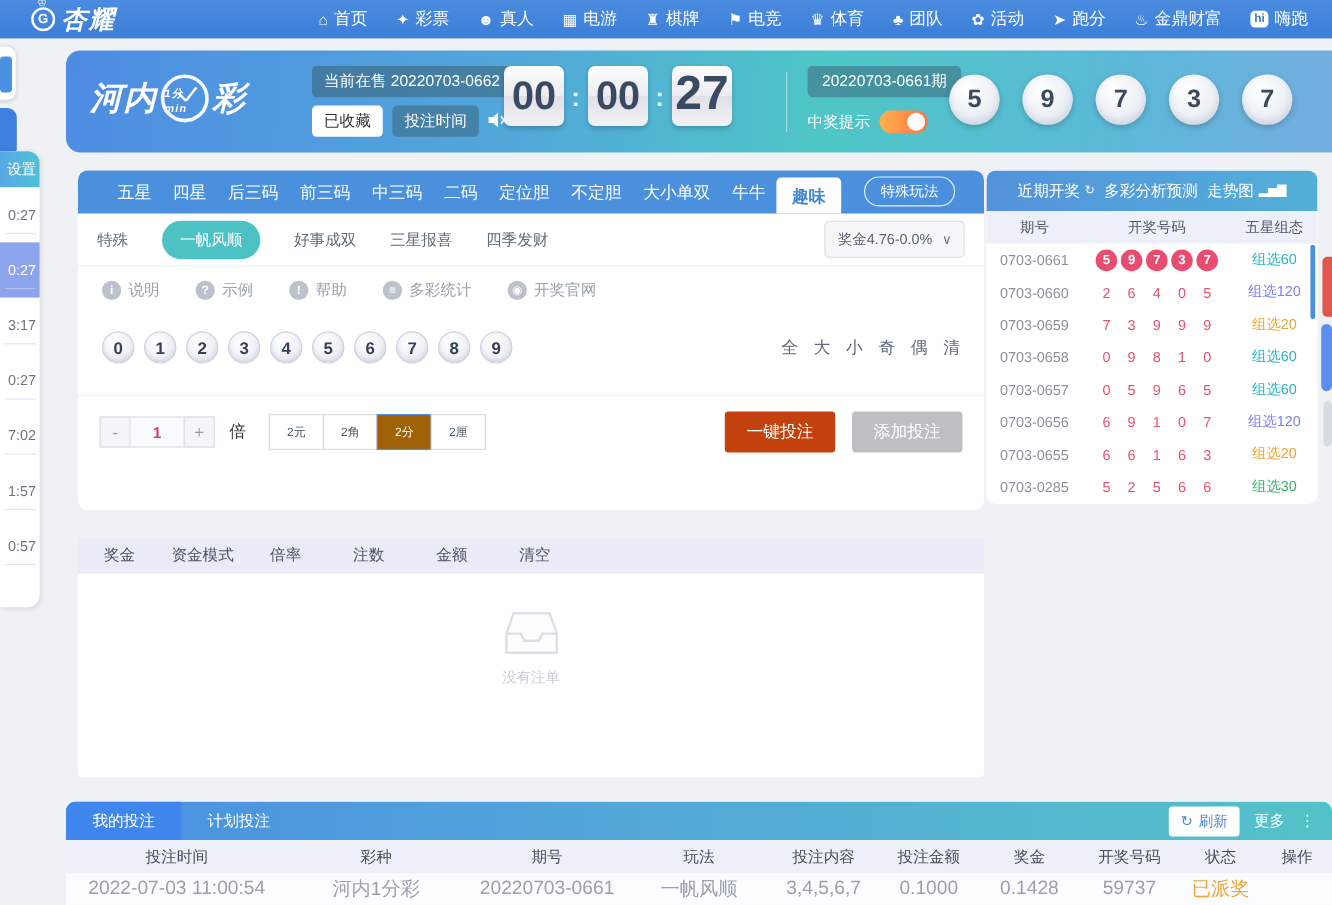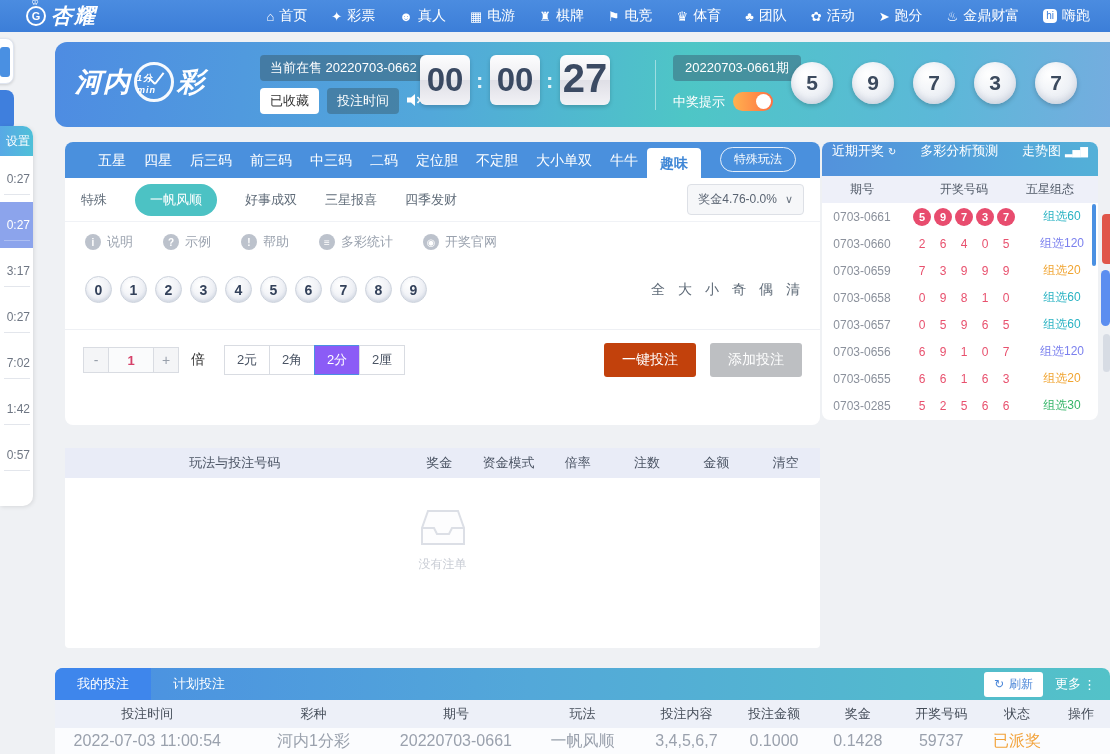--- a/index.html
+++ b/index.html
@@ -8,21 +8,21 @@
 
   
   .topnav{position:absolute;left:0;top:0;width:1110px;height:32px;background:linear-gradient(#4b8ce0,#3c7ed8);display:flex;align-items:center;color:#fff;z-index:4}
   .brand{display:flex;align-items:center;margin-left:26px;gap:5px;cursor:pointer}
   .brand-crest{width:20px;height:20px;border:2px solid #fff;border-radius:50%;display:flex;align-items:center;justify-content:center;font-size:11px;font-weight:bold;position:relative}
   .brand-crest::before{content:"♔";position:absolute;top:-11px;left:3px;font-size:9px}
   .brand-name{font-size:21px;font-weight:bold;font-style:italic;letter-spacing:2px}
   .nav-items{display:flex;align-items:center;margin-left:auto;margin-right:8px}
   .nav-item{display:flex;align-items:center;gap:5px;padding:0 12px;font-size:14px;cursor:pointer;white-space:nowrap;height:32px}
   .ni-icon{font-size:13px;line-height:1}
-  .hi-badge{background:#fff;color:#3c7ed8;border-radius:4px;font-size:10px;font-weight:normal;padding:1px 3px;line-height:12px}
+  .hi-badge{background:#fff;color:#3c7ed8;border-radius:4px;font-size:10px;font-weight:bold;padding:1px 3px;line-height:12px}
 
   
   .float-a{position:absolute;left:-8px;top:38px;width:22px;height:46px;background:#fff;border:1px solid #dfe5f0;border-radius:8px;box-shadow:0 1px 3px rgba(0,0,0,.15);z-index:3}
   .float-a::after{content:"";position:absolute;left:7px;top:8px;width:10px;height:30px;background:#4a90e2;border-radius:3px}
   .float-b{position:absolute;left:-10px;top:90px;width:24px;height:42px;background:#3f7fdd;border-radius:8px;z-index:3}
 
   
   .sidebar{position:absolute;left:0;top:126px;width:33px;background:#fff;border-radius:0 10px 10px 0;box-shadow:1px 1px 4px rgba(0,0,0,.10);padding-bottom:28px;z-index:3}
   .sb-head{height:30px;background:linear-gradient(90deg,#58a9e6,#4fc0d8);color:#fff;font-size:12px;display:flex;align-items:center;justify-content:flex-end;padding-right:3px;border-radius:0 10px 0 0;cursor:pointer}
   .sb-item{height:46px;display:flex;align-items:center;justify-content:flex-end;padding-right:3px;color:#6e7683;font-size:12px;position:relative;cursor:pointer}
@@ -74,65 +74,65 @@
   .info-link{display:flex;align-items:center;gap:6px;color:#9aa2ae;font-size:13px;cursor:pointer}
   .ic{width:16px;height:16px;border-radius:50%;background:#bcc2cc;color:#fff;font-size:10px;display:flex;align-items:center;justify-content:center;font-weight:bold}
   .numrow{display:flex;align-items:center;padding:14px 20px 26px;gap:8px}
   .numball{width:27px;height:27px;border-radius:50%;border:1px solid #ccd2dc;background:radial-gradient(circle at 35% 30%,#fff 0%,#eef0f5 60%,#dfe3ea 100%);color:#33415a;font-weight:bold;font-size:14px;display:flex;align-items:center;justify-content:center;box-shadow:inset 0 -2px 3px rgba(170,180,200,.35);cursor:pointer}
   .quick{margin-left:auto;display:flex;gap:13px;color:#5f6b78;font-size:14px}
   .quick span{cursor:pointer}
   .ctrl-row{display:flex;align-items:center;padding:13px 18px 6px;border-top:1px solid #eef0f4}
   .step-btn{width:26px;height:26px;border:1px solid #d9dce2;background:#f4f5f7;color:#98a0ab;font-size:14px;display:flex;align-items:center;justify-content:center;cursor:pointer}
   .step-val{width:44px;height:26px;border:1px solid #d9dce2;border-left:0;border-right:0;background:#fafbfc;color:#d6426a;font-weight:bold;font-size:13px;display:flex;align-items:center;justify-content:center}
   .times-label{margin:0 20px 0 12px;color:#333;font-size:14px}
-  .unit{min-width:46px;height:30px;border:1px solid #d9dce2;background:#fff;color:#4a5464;font-size:13px;display:flex;align-items:center;justify-content:center;margin-left:-1px;cursor:pointer;padding:0 8px}
-  .unit.active{background:#8b5cf6;border-color:#4a90e2;color:#fff}
+  .unit{min-width:46px;height:30px;border:1px solid #d9dce2;background:#fff;color:#4a5464;font-size:10px;display:flex;align-items:center;justify-content:center;margin-left:-1px;cursor:pointer;padding:0 8px}
+  .unit.active{background:#a16207;border-color:#4a90e2;color:#fff}
   .big-btn{width:92px;height:34px;border-radius:3px;color:#fff;font-size:14px;display:flex;align-items:center;justify-content:center;cursor:pointer;border:0}
   .onekey{margin-left:auto;background:#c2410c}
   .addbet{margin-left:14px;background:#bdbfc2}
   .summary{padding:11px 18px;color:#555;font-size:14px}
   .summary .hl{color:#f2682f;margin:0 3px}
 
   
   .bet-card{position:absolute;left:65px;top:448px;width:755px;height:200px;background:#fff;border-radius:4px;z-index:2}
   .bt-head{height:30px;background:#e9ecf7;display:flex;align-items:center;color:#4a5363;font-size:13px}
   .btc{text-align:center}
   .btc0{width:45%}.btcN{width:9.17%}
   .empty{display:flex;flex-direction:column;align-items:center;margin-top:30px;color:#c8ccd4;font-size:12px;gap:8px}
 
   
   .right-panel{position:absolute;left:822px;top:142px;width:276px;height:278px;background:#fff;border-radius:8px;z-index:2;overflow:hidden}
-  .rp-tabs{height:34px;background:linear-gradient(90deg,#5392dc,#53b0d8);display:flex;align-items:flex-start;justify-content:space-between;padding:0 10px;color:#fff;font-size:13px}
+  .rp-tabs{height:34px;background:linear-gradient(90deg,#5392dc,#53b0d8);display:flex;align-items:center;justify-content:space-between;padding:0 26px;color:#fff;font-size:13px}
   .rp-tab{display:flex;align-items:center;gap:4px;cursor:pointer;white-space:nowrap}
   .rp-tab .mini{font-size:10px}
   .rp-head{height:27px;background:#eef0f9;display:flex;align-items:center;color:#4f5866;font-size:12px}
   .colp{width:80px;text-align:center}
   .colb{flex:1;text-align:center}
-  .colg{width:72px;}
+  .colg{width:72px;text-align:center}
   .rp-row{height:27px;display:flex;align-items:center;font-size:12px}
   .rp-period{width:80px;text-align:center;color:#8b919c}
   .rp-balls{flex:1;display:flex;justify-content:center;align-items:center;gap:9px}
   .rp-balls.tight{gap:3px}
   .digit{color:#e8516e;width:12px;text-align:center}
   .ball-sm{width:18px;height:18px;border-radius:50%;background:#e84c6e;color:#fff;font-size:11px;font-weight:bold;display:flex;align-items:center;justify-content:center}
   .rp-pattern{width:72px;text-align:center;cursor:pointer}
   .rp-scroll{position:absolute;right:2px;top:62px;width:4px;height:62px;background:#4a90e2;border-radius:2px;cursor:pointer}
 
   
   .edge-red{position:absolute;left:1102px;top:214px;width:8px;height:50px;background:#e0564a;border-radius:4px 0 0 4px;cursor:pointer;z-index:3}
   .edge-blue{position:absolute;left:1101px;top:270px;width:9px;height:56px;background:#5c8ef0;border-radius:5px;cursor:pointer;z-index:3}
   .edge-gray{position:absolute;left:1103px;top:334px;width:7px;height:38px;background:#d7dce4;border-radius:4px;z-index:3}
 
   
   .bottom{position:absolute;left:55px;top:668px;width:1055px;height:86px;background:#fff;border-radius:8px 8px 0 0;overflow:hidden;z-index:2}
   .bm-tabs{height:32px;background:linear-gradient(90deg,#4a8ee2 0%,#53a8d9 45%,#53c2c8 100%);display:flex;align-items:center;color:#fff}
   .bm-tab{width:96px;text-align:center;font-size:13px;line-height:32px;cursor:pointer}
   .bm-tab.active{background:#3e86ec;font-weight:normal}
   .refresh-btn{margin-left:auto;background:#fff;color:#4a86d8;font-size:12px;border-radius:3px;padding:4px 10px;display:flex;gap:5px;align-items:center;margin-right:12px;cursor:pointer}
-  .more{color:#fff;font-size:13px;margin-right:14px;display:flex;align-items:center;gap:2px;cursor:pointer}
+  .more{color:#fff;font-size:13px;margin-right:14px;display:flex;align-items:center;gap:12px;cursor:pointer}
   .bm-head{height:28px;background:#edf0f8;display:flex;align-items:center;color:#454d59;font-size:13px}
   .bm-row{height:26px;display:flex;align-items:center;color:#9aa1ad;font-size:16px;background:#fbfcfe}
   .mc{text-align:center;overflow:hidden;white-space:nowrap}
   .m0{width:17.5%}.m1{width:14%}.m2{width:13%}.m3{width:11%}.m4{width:8.7%}.m5{width:7.9%}.m6{width:8%}.m7{width:7.8%}.m8{width:6.6%}.m9{width:5.5%}
   .status-paid{color:#f2a33c}
 </style>
 </head>
 <body>
 
 <div class="topnav">
@@ -206,21 +206,21 @@
   <div class="sb-item">
       <span>3:17</span>
     </div>
   <div class="sb-item">
       <span>0:27</span>
     </div>
   <div class="sb-item">
       <span>7:02</span>
     </div>
   <div class="sb-item">
-      <span>1:42</span>
+      <span>1:57</span>
     </div>
   <div class="sb-item">
       <span>0:57</span>
     </div>
 </div>
 
 <div class="banner">
   <div class="lot-logo">
     <span>河内</span>
     <span class="lot-clock">
@@ -338,21 +338,20 @@
     <span class="unit">2角</span>
     <span class="unit active">2分</span>
     <span class="unit">2厘</span>
     <button class="big-btn onekey">一键投注</button>
     <button class="big-btn addbet">添加投注</button>
   </div>
 </div>
 
 <div class="bet-card">
   <div class="bt-head">
-    <span class="btc btc0">玩法与投注号码</span>
     <span class="btc btcN">奖金</span>
     <span class="btc btcN">资金模式</span>
     <span class="btc btcN">倍率</span>
     <span class="btc btcN">注数</span>
     <span class="btc btcN">金额</span>
     <span class="btc btcN">清空</span>
   </div>
   <div class="empty">
     <svg width="48" height="40" viewBox="0 0 48 40">
       <path d="M9 3 H39 L45 20 V36 H3 V20 Z" fill="#fdfdfe" stroke="#dcdfe6" stroke-width="2"></path>

